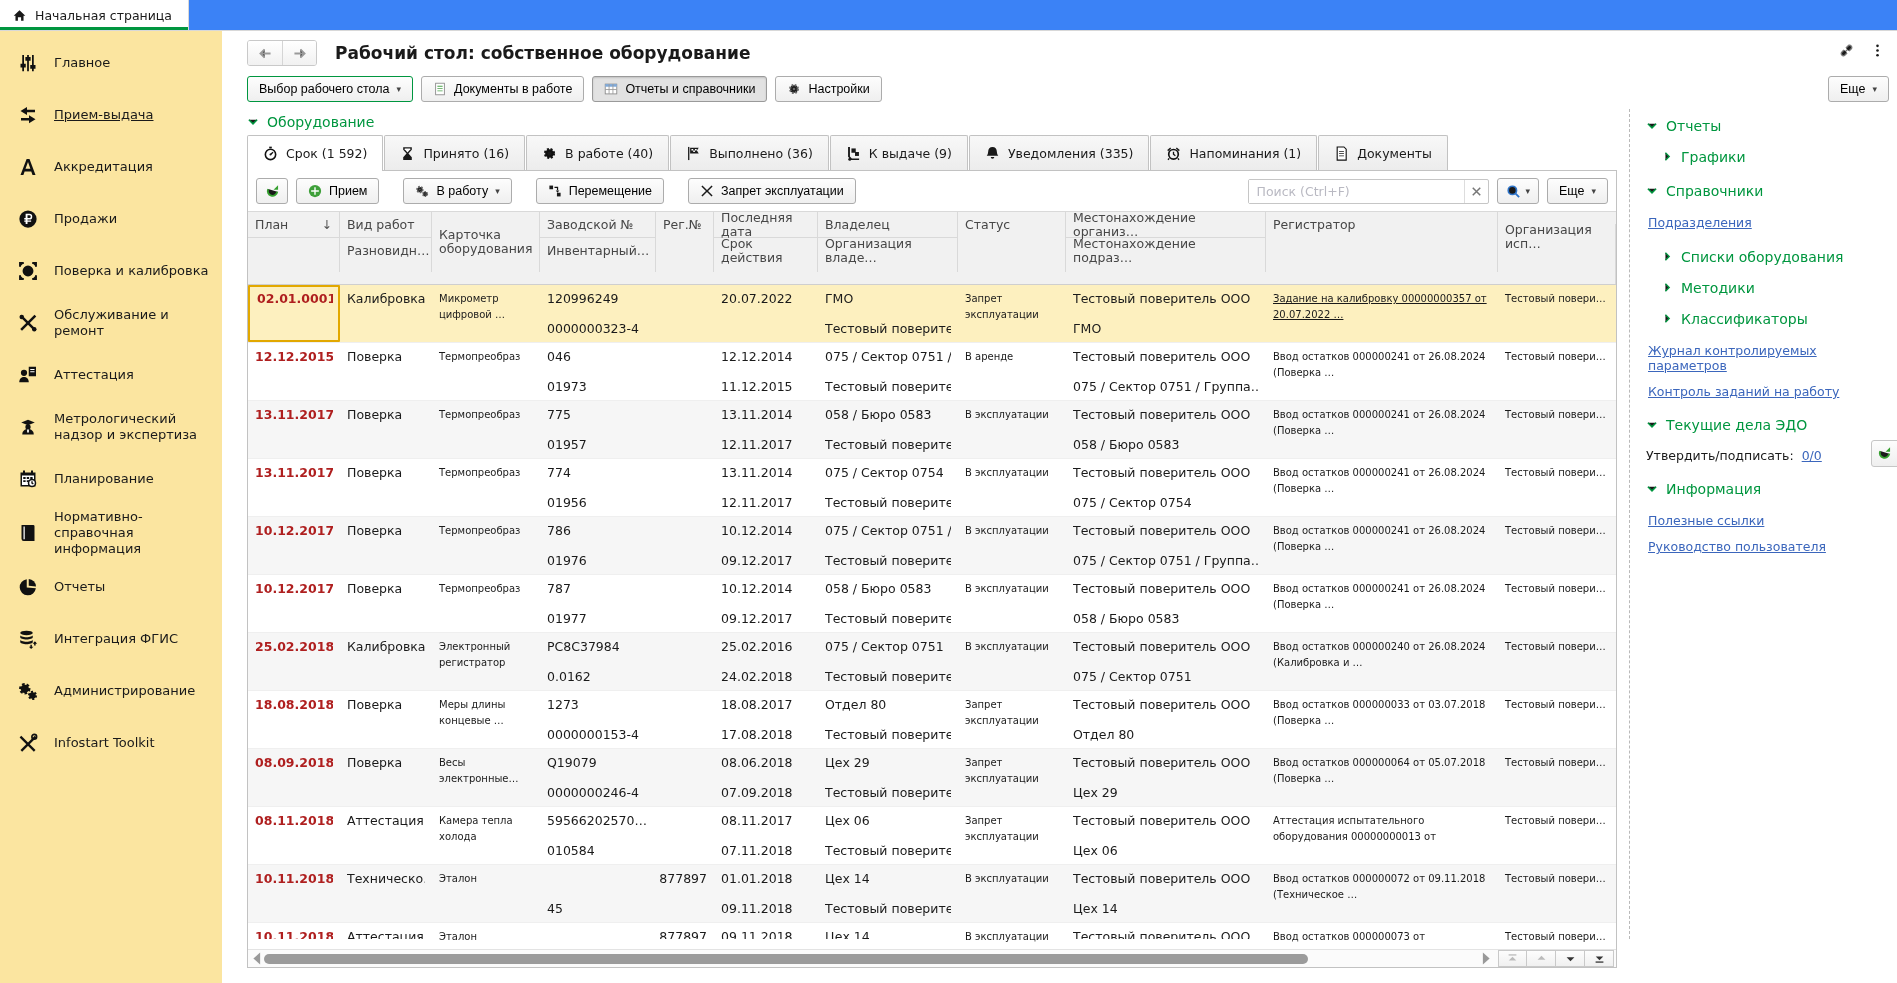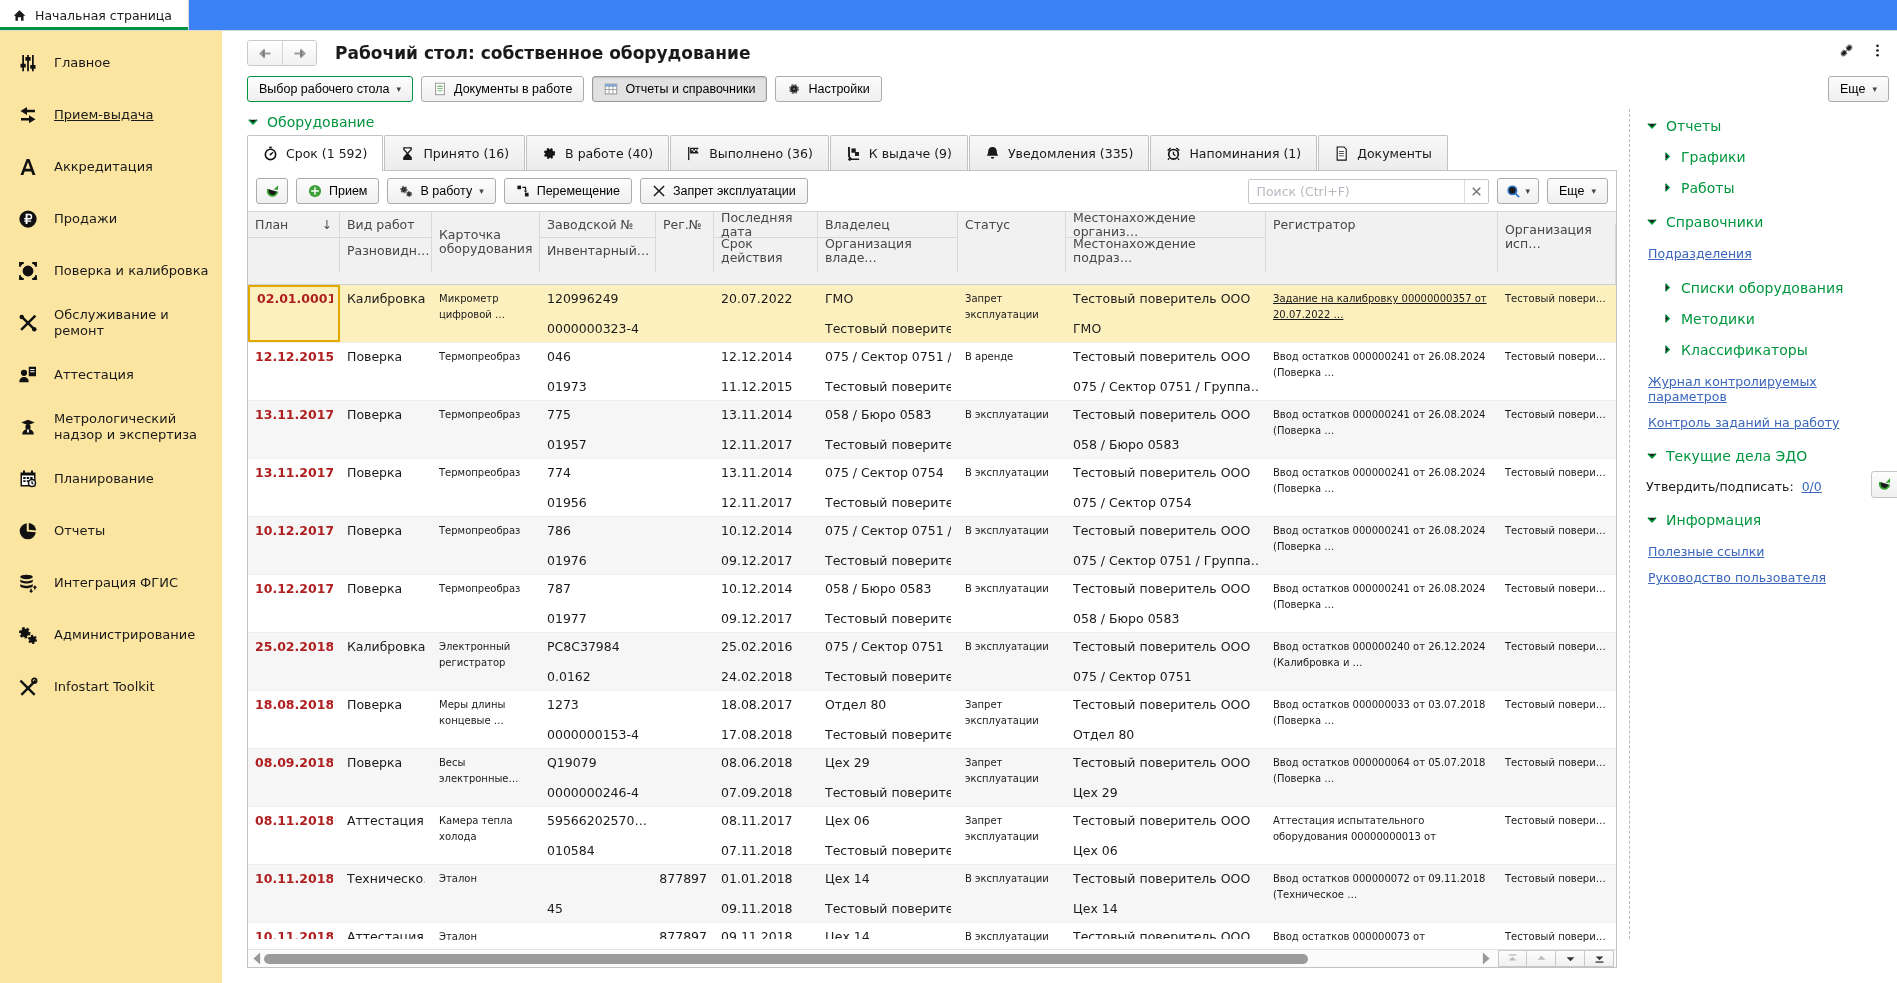--- a/index.html
+++ b/index.html
@@ -215,20 +215,29 @@
             <path d="M2 2.8h12V14H2z"></path>
             <path fill="#fff" d="M3.2 5.2h9.6v7.6H3.2z"></path>
             <rect x="4" y="1.2" width="1.6" height="2.6"></rect>
             <rect x="10.4" y="1.2" width="1.6" height="2.6"></rect>
             <path d="M4.2 6.4h1.9v1.5H4.2zM7 6.4h1.9v1.5H7zM9.8 6.4h1.9v1.5H9.8zM4.2 8.9h1.9v1.5H4.2zM7 8.9h1.9v1.5H7z"></path>
             <circle cx="11.2" cy="11.2" r="2.8" fill="#fff" stroke="#111" stroke-width="1.2"></circle>
             <path d="M11.2 9.8v1.5l1.1.7" stroke="#111" stroke-width="1.1" fill="none"></path>
           </svg>
         </span>
         <span class="lbl">Планирование</span>
+      </div>
+      <div class="side-item">
+        <span class="sicon">
+          <svg viewBox="0 0 16 16">
+            <path d="M3 1.6h9.2a1 1 0 011 1v11.8H4.6A1.8 1.8 0 012.8 12.6V1.8z"></path>
+            <path fill="#fff" d="M4.4 2.8h1v10.2h-1z"></path>
+          </svg>
+        </span>
+        <span class="lbl">Нормативно-справочная информация</span>
       </div>
       <div class="side-item">
         <span class="sicon">
           <svg viewBox="0 0 16 16">
             <path d="M7 1.7A6.5 6.5 0 1014.3 9L7 8.3z"></path>
             <path d="M8.6 1.5a6.5 6.5 0 015.8 6L8.6 6.9z"></path>
           </svg>
         </span>
         <span class="lbl">Отчеты</span>
       </div>
@@ -443,21 +452,21 @@
         <div class="panel">
           <div class="tbl-toolbar">
             <div class="iconbtn">
                 <span class="ic">
                   <svg viewBox="0 0 16 16" fill="none">
                     <path d="M13.1 8.2A5.1 5.1 0 113.4 5.4" stroke="#35A02F" stroke-width="2"></path>
                     <path d="M13.9 1.4v4.8H9.1z" fill="#35A02F"></path>
                   </svg>
                 </span>
               </div>
-            <span id="tt-buttons" style="display:flex;gap:8px;">
+            <span id="tt-buttons" style="display:flex;gap:24px;">
                 <button class="btn">
                   <span class="ic">
                     <svg viewBox="0 0 16 16">
                       <circle cx="8" cy="8" r="7" fill="#3FA03A"></circle>
                       <path d="M7.2 3.6h1.6v3.6h3.6v1.6H8.8v3.6H7.2V8.8H3.6V7.2h3.6z" fill="#fff"></path>
                     </svg>
                   </span>
                   <span>Прием</span>
                 </button>
                 <button class="btn">
@@ -854,21 +863,21 @@
                   <div class="l2">Тестовый поверите…</div>
                 </div>
                 <div class="cell" style="width: 108px;">
                   <div class="wrap">В эксплуатации</div>
                 </div>
                 <div class="cell" style="width: 200px;">
                   <div class="l1">Тестовый поверитель ООО</div>
                   <div class="l2">075 / Сектор 0751</div>
                 </div>
                 <div class="cell" style="width: 232px;">
-                  <div class="wrap">Ввод остатков 000000240 от 26.12.2024 (Калибровка и …</div>
+                  <div class="wrap">Ввод остатков 000000240 от 26.08.2024 (Калибровка и …</div>
                 </div>
                 <div class="cell" style="width: 118px;">
                   <div class="wrap">Тестовый повери…</div>
                 </div>
               </div>
               <div class="trow">
                 <div class="cell x" style="width: 92px;">
                   <div class="l1 plan">18.08.2018</div>
                 </div>
                 <div class="cell" style="width: 92px;">
@@ -1135,28 +1144,20 @@
               </span>
               <span>Отчеты</span>
             </div>
             <div class="rp-branch">
               <span class="ic">
                 <svg viewBox="0 0 16 16" fill="none" stroke="#00963F" stroke-width="2">
                   <path d="M5 2.5 10.5 8 5 13.5"></path>
                 </svg>
               </span>
               <span>Графики</span>
-            </div>
-            <div class="rp-branch">
-              <span class="ic">
-                <svg viewBox="0 0 16 16" fill="none" stroke="#00963F" stroke-width="2">
-                  <path d="M5 2.5 10.5 8 5 13.5"></path>
-                </svg>
-              </span>
-              <span>Работы</span>
             </div>
           </div>
           <div class="rp-sec">
             <div class="rp-title">
               <span class="ic">
                 <svg viewBox="0 0 16 16" fill="none" stroke="#00963F" stroke-width="2">
                   <path d="M2.5 5 8 10.5 13.5 5"></path>
                 </svg>
               </span>
               <span>Справочники</span>

